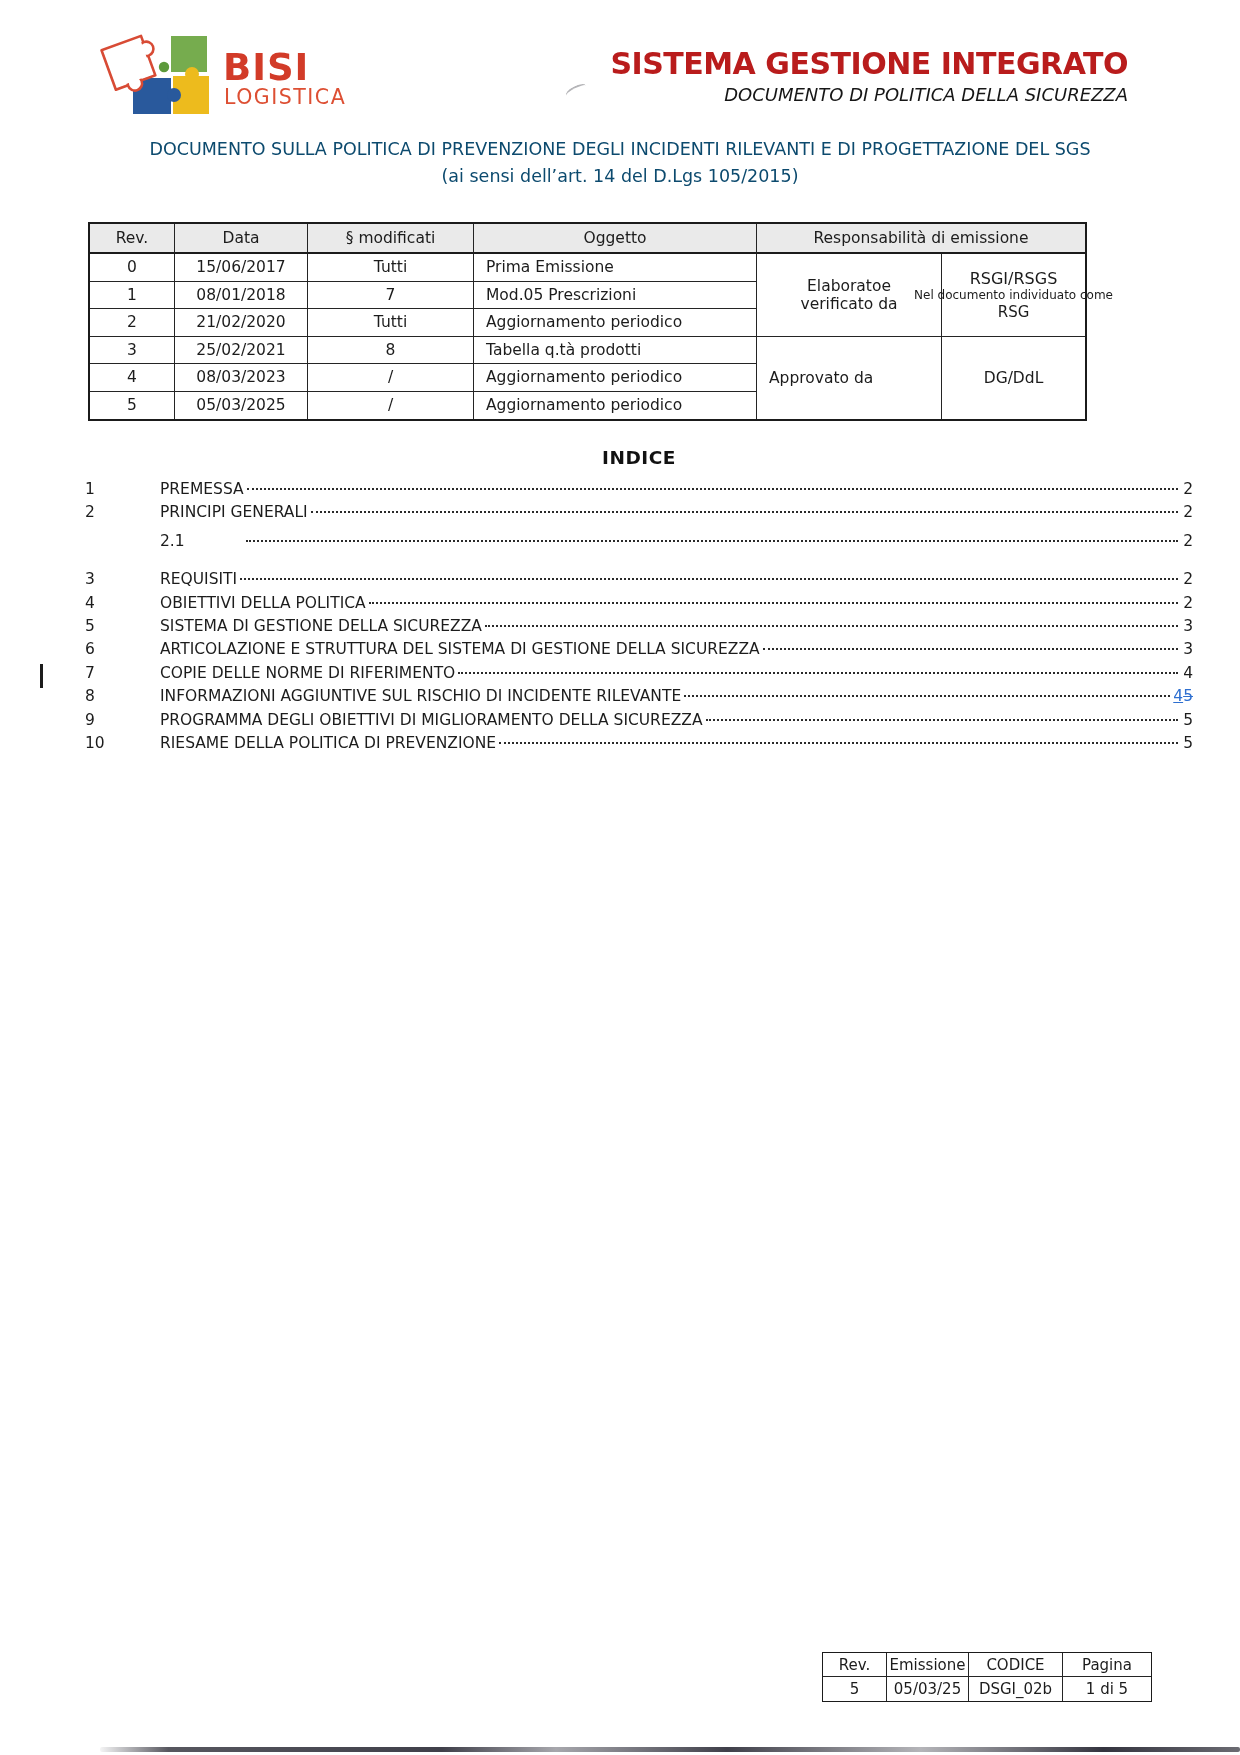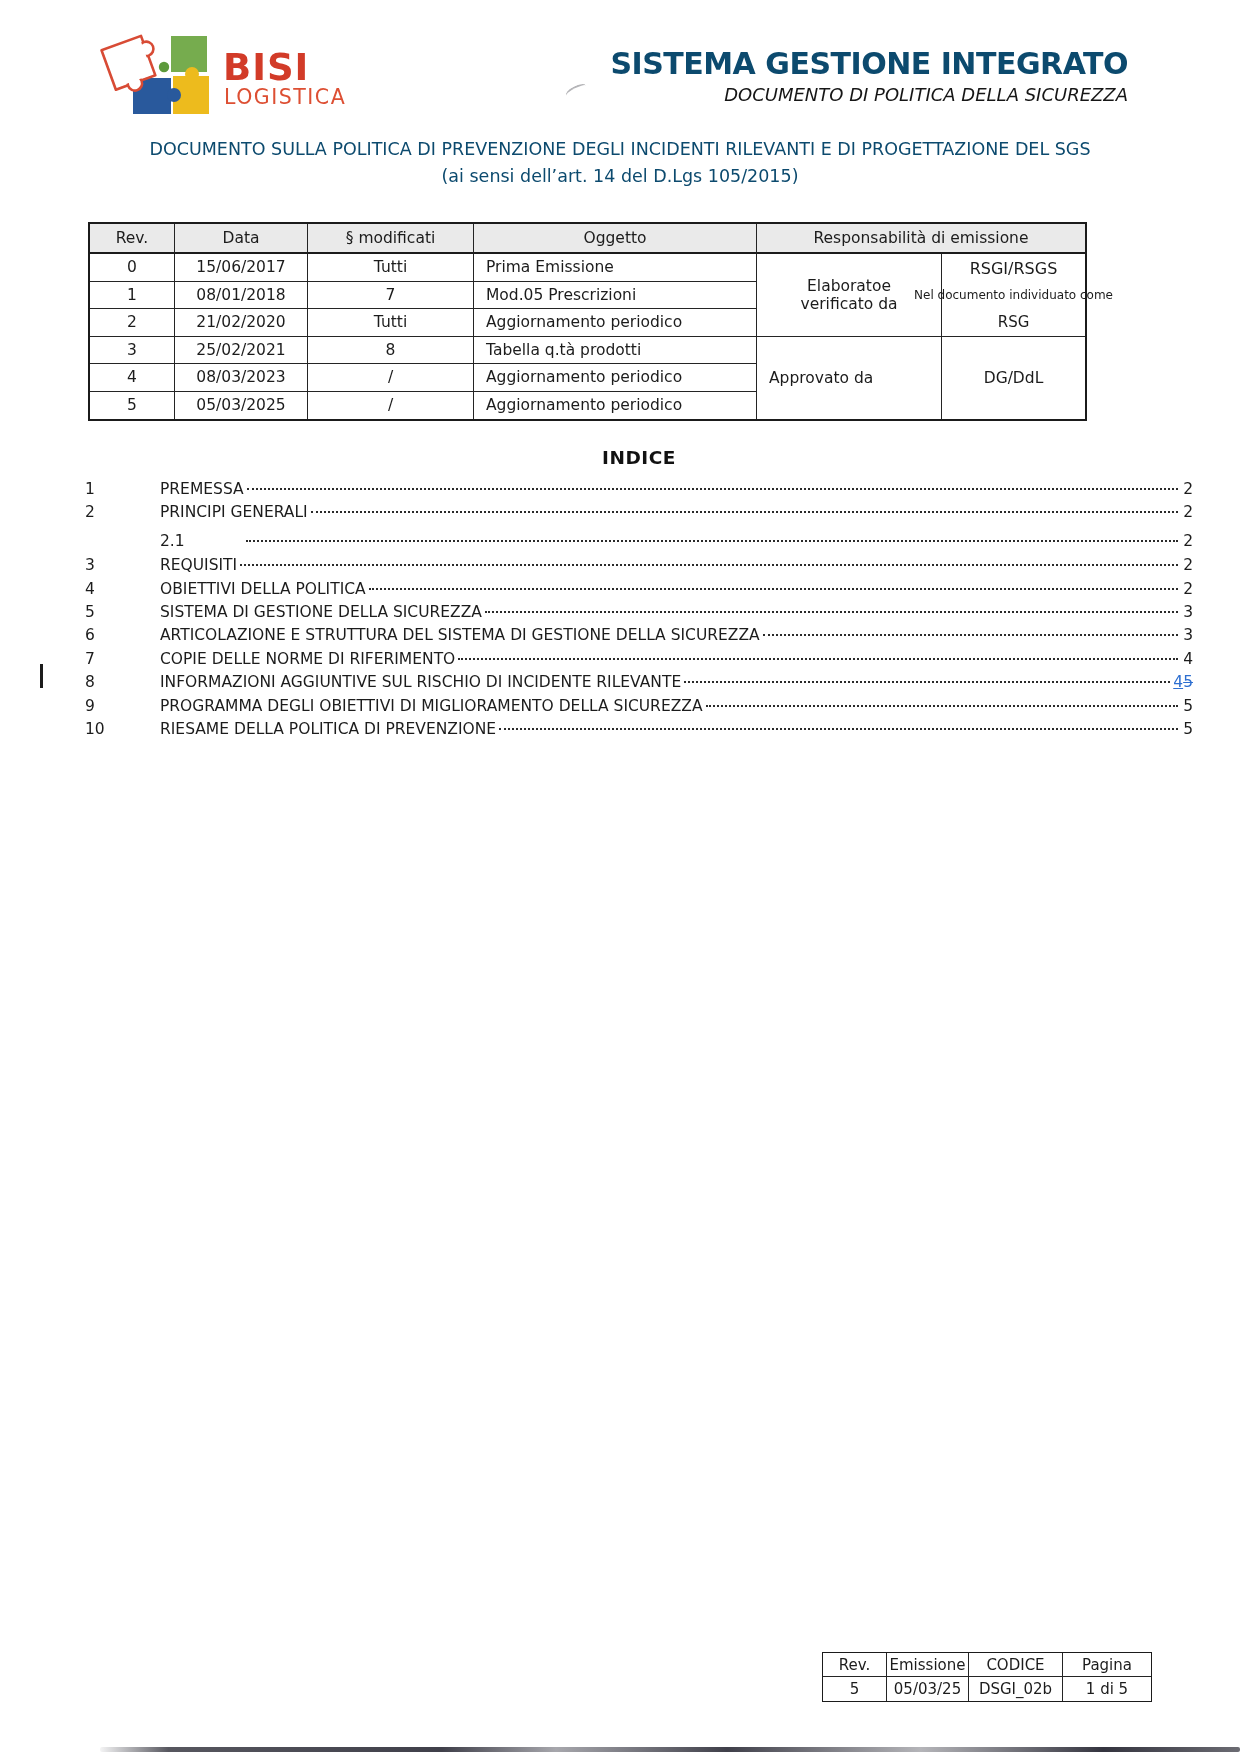--- a/index.html
+++ b/index.html
@@ -4,21 +4,21 @@
 <style>
   html,body{margin:0;padding:0;background:#888;}
   .page{
     position:relative;width:1240px;height:1755px;background:#ffffff;
     font-family:"DejaVu Sans","Liberation Sans",sans-serif;color:#1c1c1c;
     overflow:hidden;margin:0 auto;
   }
   
   .logo{position:absolute;left:95px;top:24px;width:420px;height:96px;}
   .header-titles{position:absolute;right:112px;top:46px;text-align:right;}
-  .main-title{font-size:30px;font-weight:bold;letter-spacing:-0.5px;color:#0c4a6e;}
+  .main-title{font-size:30px;font-weight:bold;letter-spacing:-0.5px;color:#b91c1c;}
   .sub-title{font-size:18px;font-style:italic;margin-top:3px;color:#161616;}
   .squiggle{position:absolute;left:565px;top:86px;width:22px;height:7px;
     border-top:2.5px solid #b5b5b8;border-radius:60%;transform:rotate(-27deg);}
   
   .doc-title{position:absolute;left:85px;top:136px;width:1070px;text-align:center;
     font-size:17.5px;line-height:1.55;color:#0c4a6e;}
   
   .rt{position:absolute;left:88px;top:222px;display:grid;
     grid-template-columns:85px 133px 166px 283px 185px 143px;
     grid-template-rows:30px repeat(6,27.5px);
@@ -27,31 +27,31 @@
     display:flex;align-items:center;justify-content:center;box-sizing:border-box;
     white-space:nowrap;}
   .rt .hdr{background:#eaeaea;border-bottom:2px solid #1b1b1b;}
   .rt .left{justify-content:flex-start;padding-left:12px;}
   .rt .last-col{border-right:none;}
   .rt .no-bb{border-bottom:none;}
   .rt .span2{grid-column:span 2;}
   .rt .span3r{grid-row:span 3;}
   .elab{flex-direction:column;align-items:stretch;justify-content:center;padding:0 12px;}
   .elab .l1{display:flex;justify-content:space-between;}
-  .rsgi{flex-direction:column;justify-content:center;gap:10px;text-align:center;
+  .rsgi{flex-direction:column;justify-content:center;gap:0;text-align:center;
     white-space:normal;padding:2px 6px;}
   .rsgi .big{font-size:16px;}
   .rsgi .small{font-size:12px;line-height:1.25;}
   .rsgi .med{font-size:15px;}
   
   .toc-heading{position:absolute;left:85px;top:447px;width:1108px;text-align:center;
     font-size:18.5px;font-weight:bold;letter-spacing:0.5px;color:#121212;}
   .toc{position:absolute;left:85px;top:478px;width:1108px;font-size:15.5px;}
   .toc-row{display:flex;align-items:baseline;height:23.4px;line-height:23.4px;}
-  .toc-row.sub{margin-top:5px;margin-bottom:1px;}
+  .toc-row.sub{margin-top:5px;margin-bottom:15px;}
   .toc-num{width:75px;flex:none;}
   .toc-subnum{width:83px;flex:none;}
   .toc-title{flex:none;white-space:nowrap;}
   .toc-leader{flex:1;border-bottom:2.2px dotted #2a2a2a;margin:0 3px;
     transform:translateY(-4px);}
   .toc-page{flex:none;min-width:12px;text-align:right;}
   .pg-ins{color:#2e6fd0;text-decoration:underline;}
   .pg-del{color:#2e6fd0;text-decoration:line-through;}
   .change-bar{position:absolute;left:40px;top:664px;width:2.5px;height:24px;background:#1c1c1c;}
   

